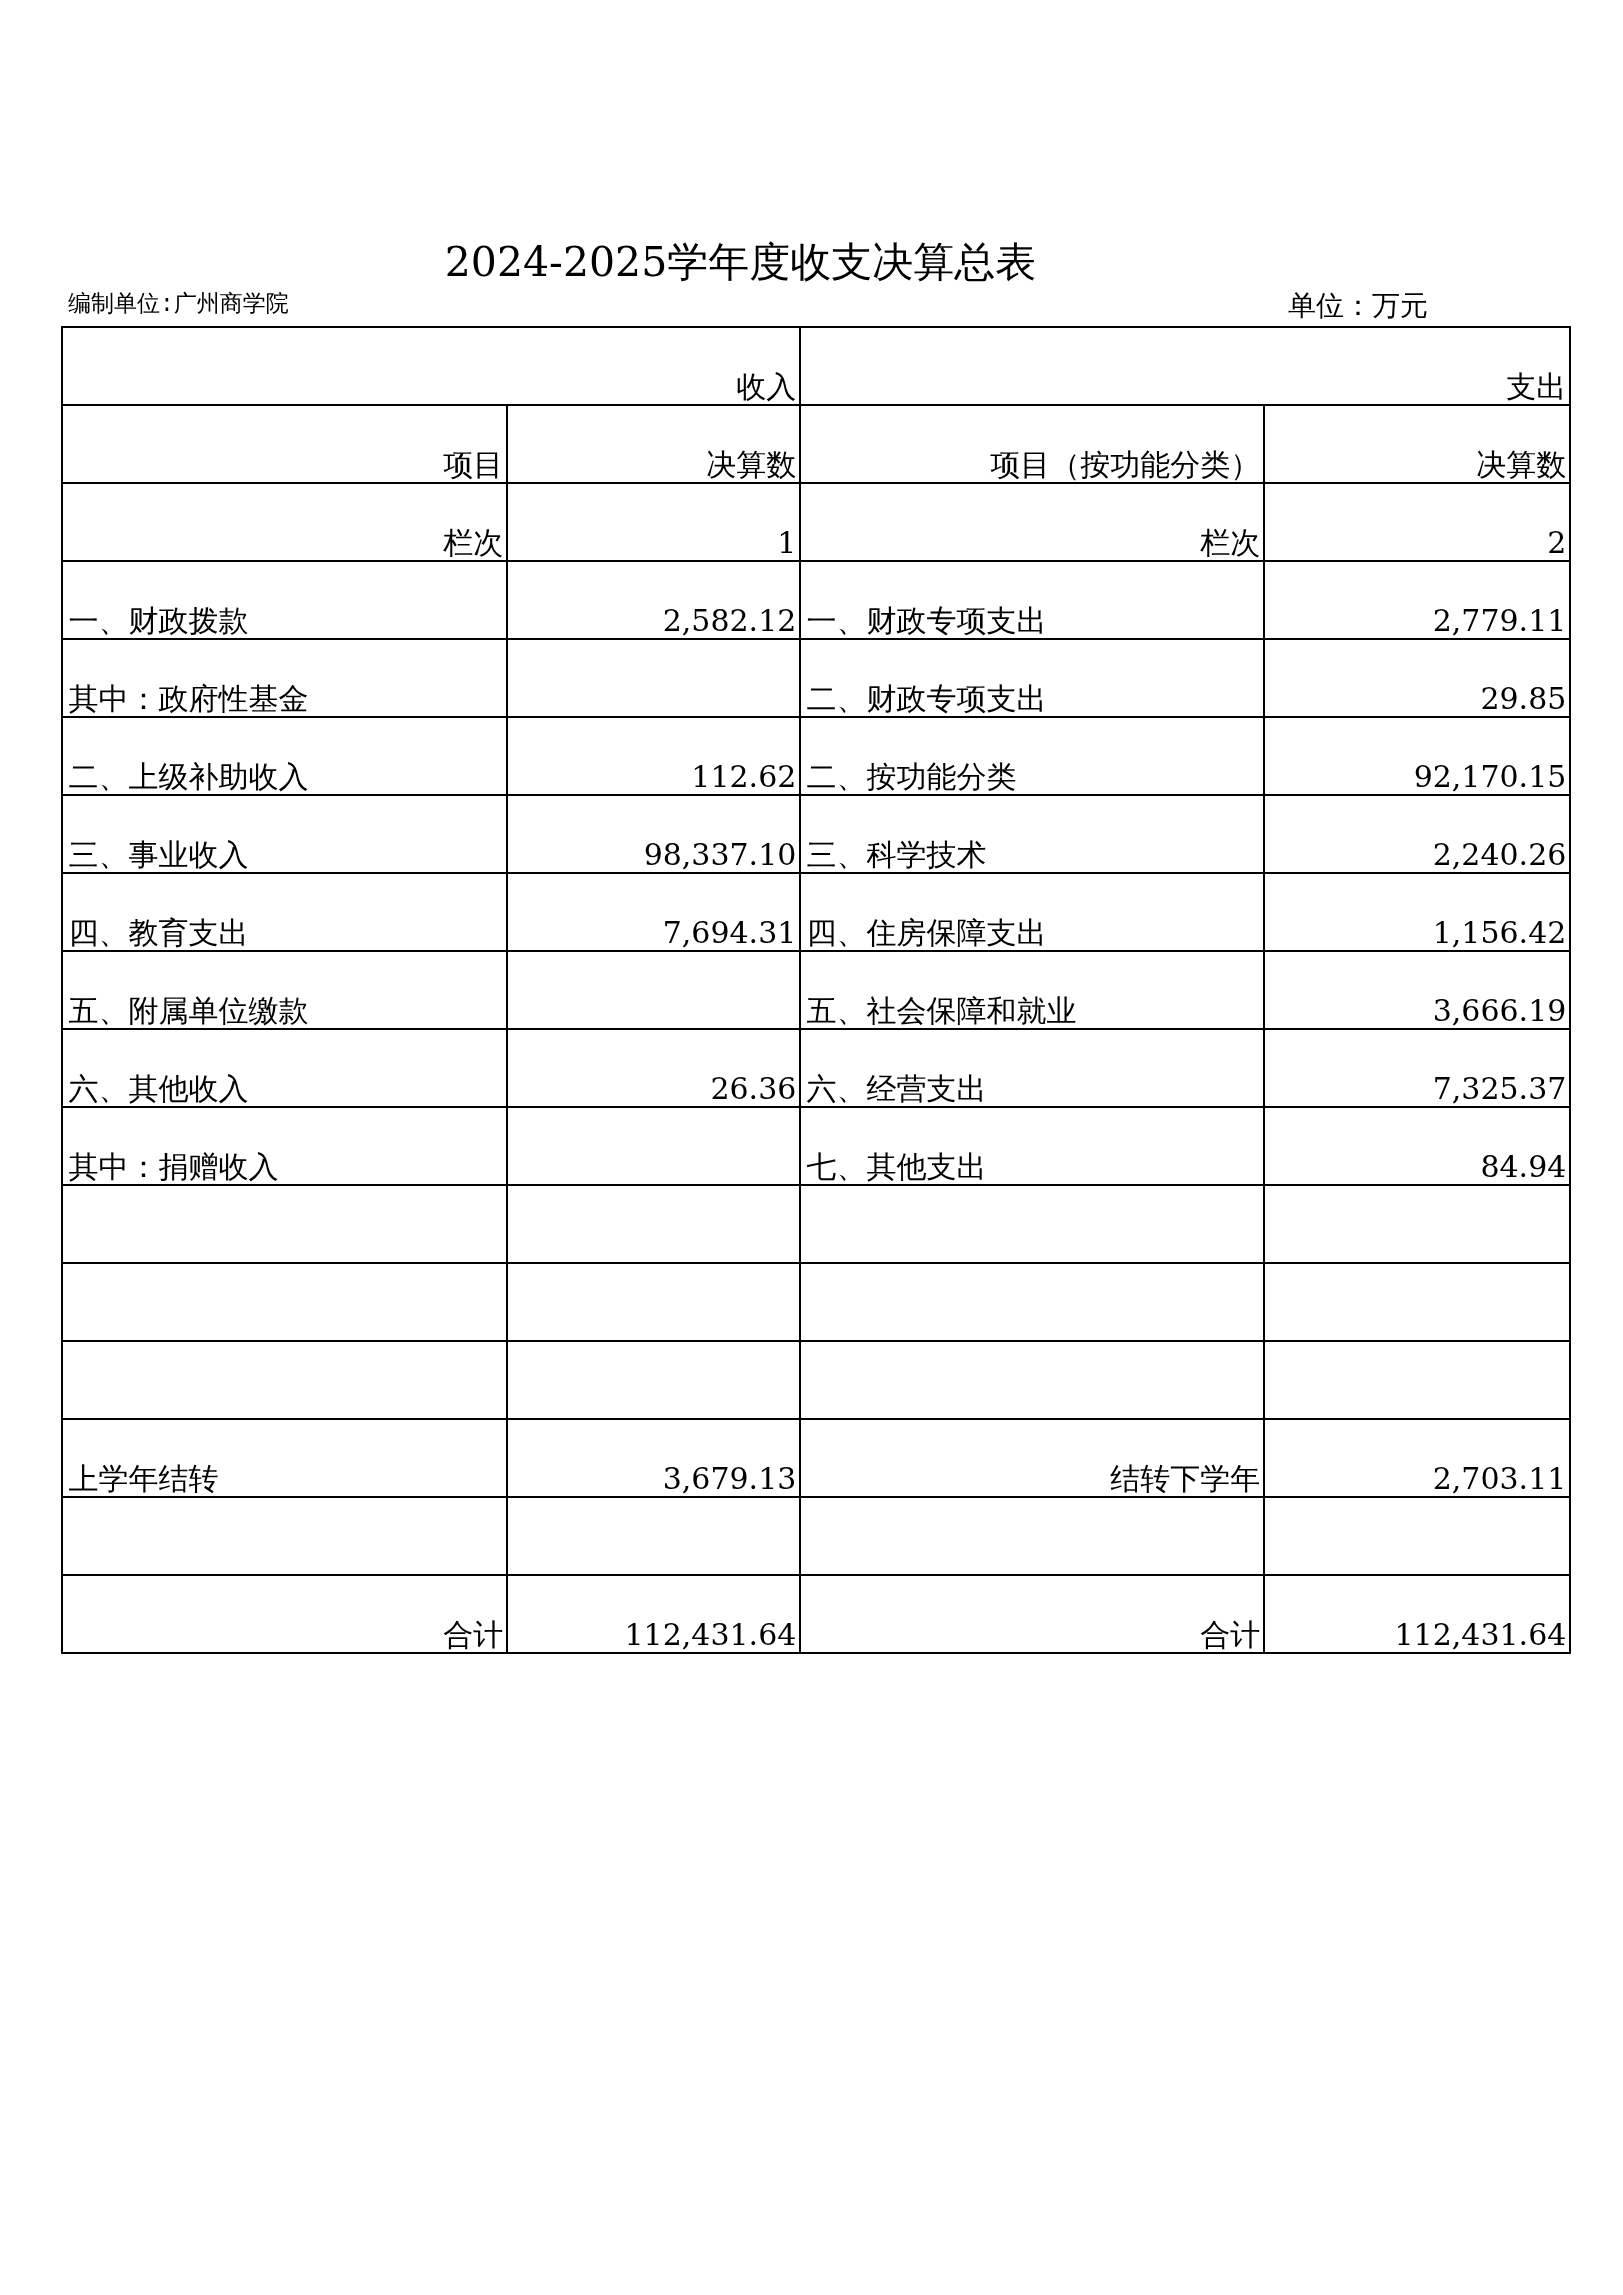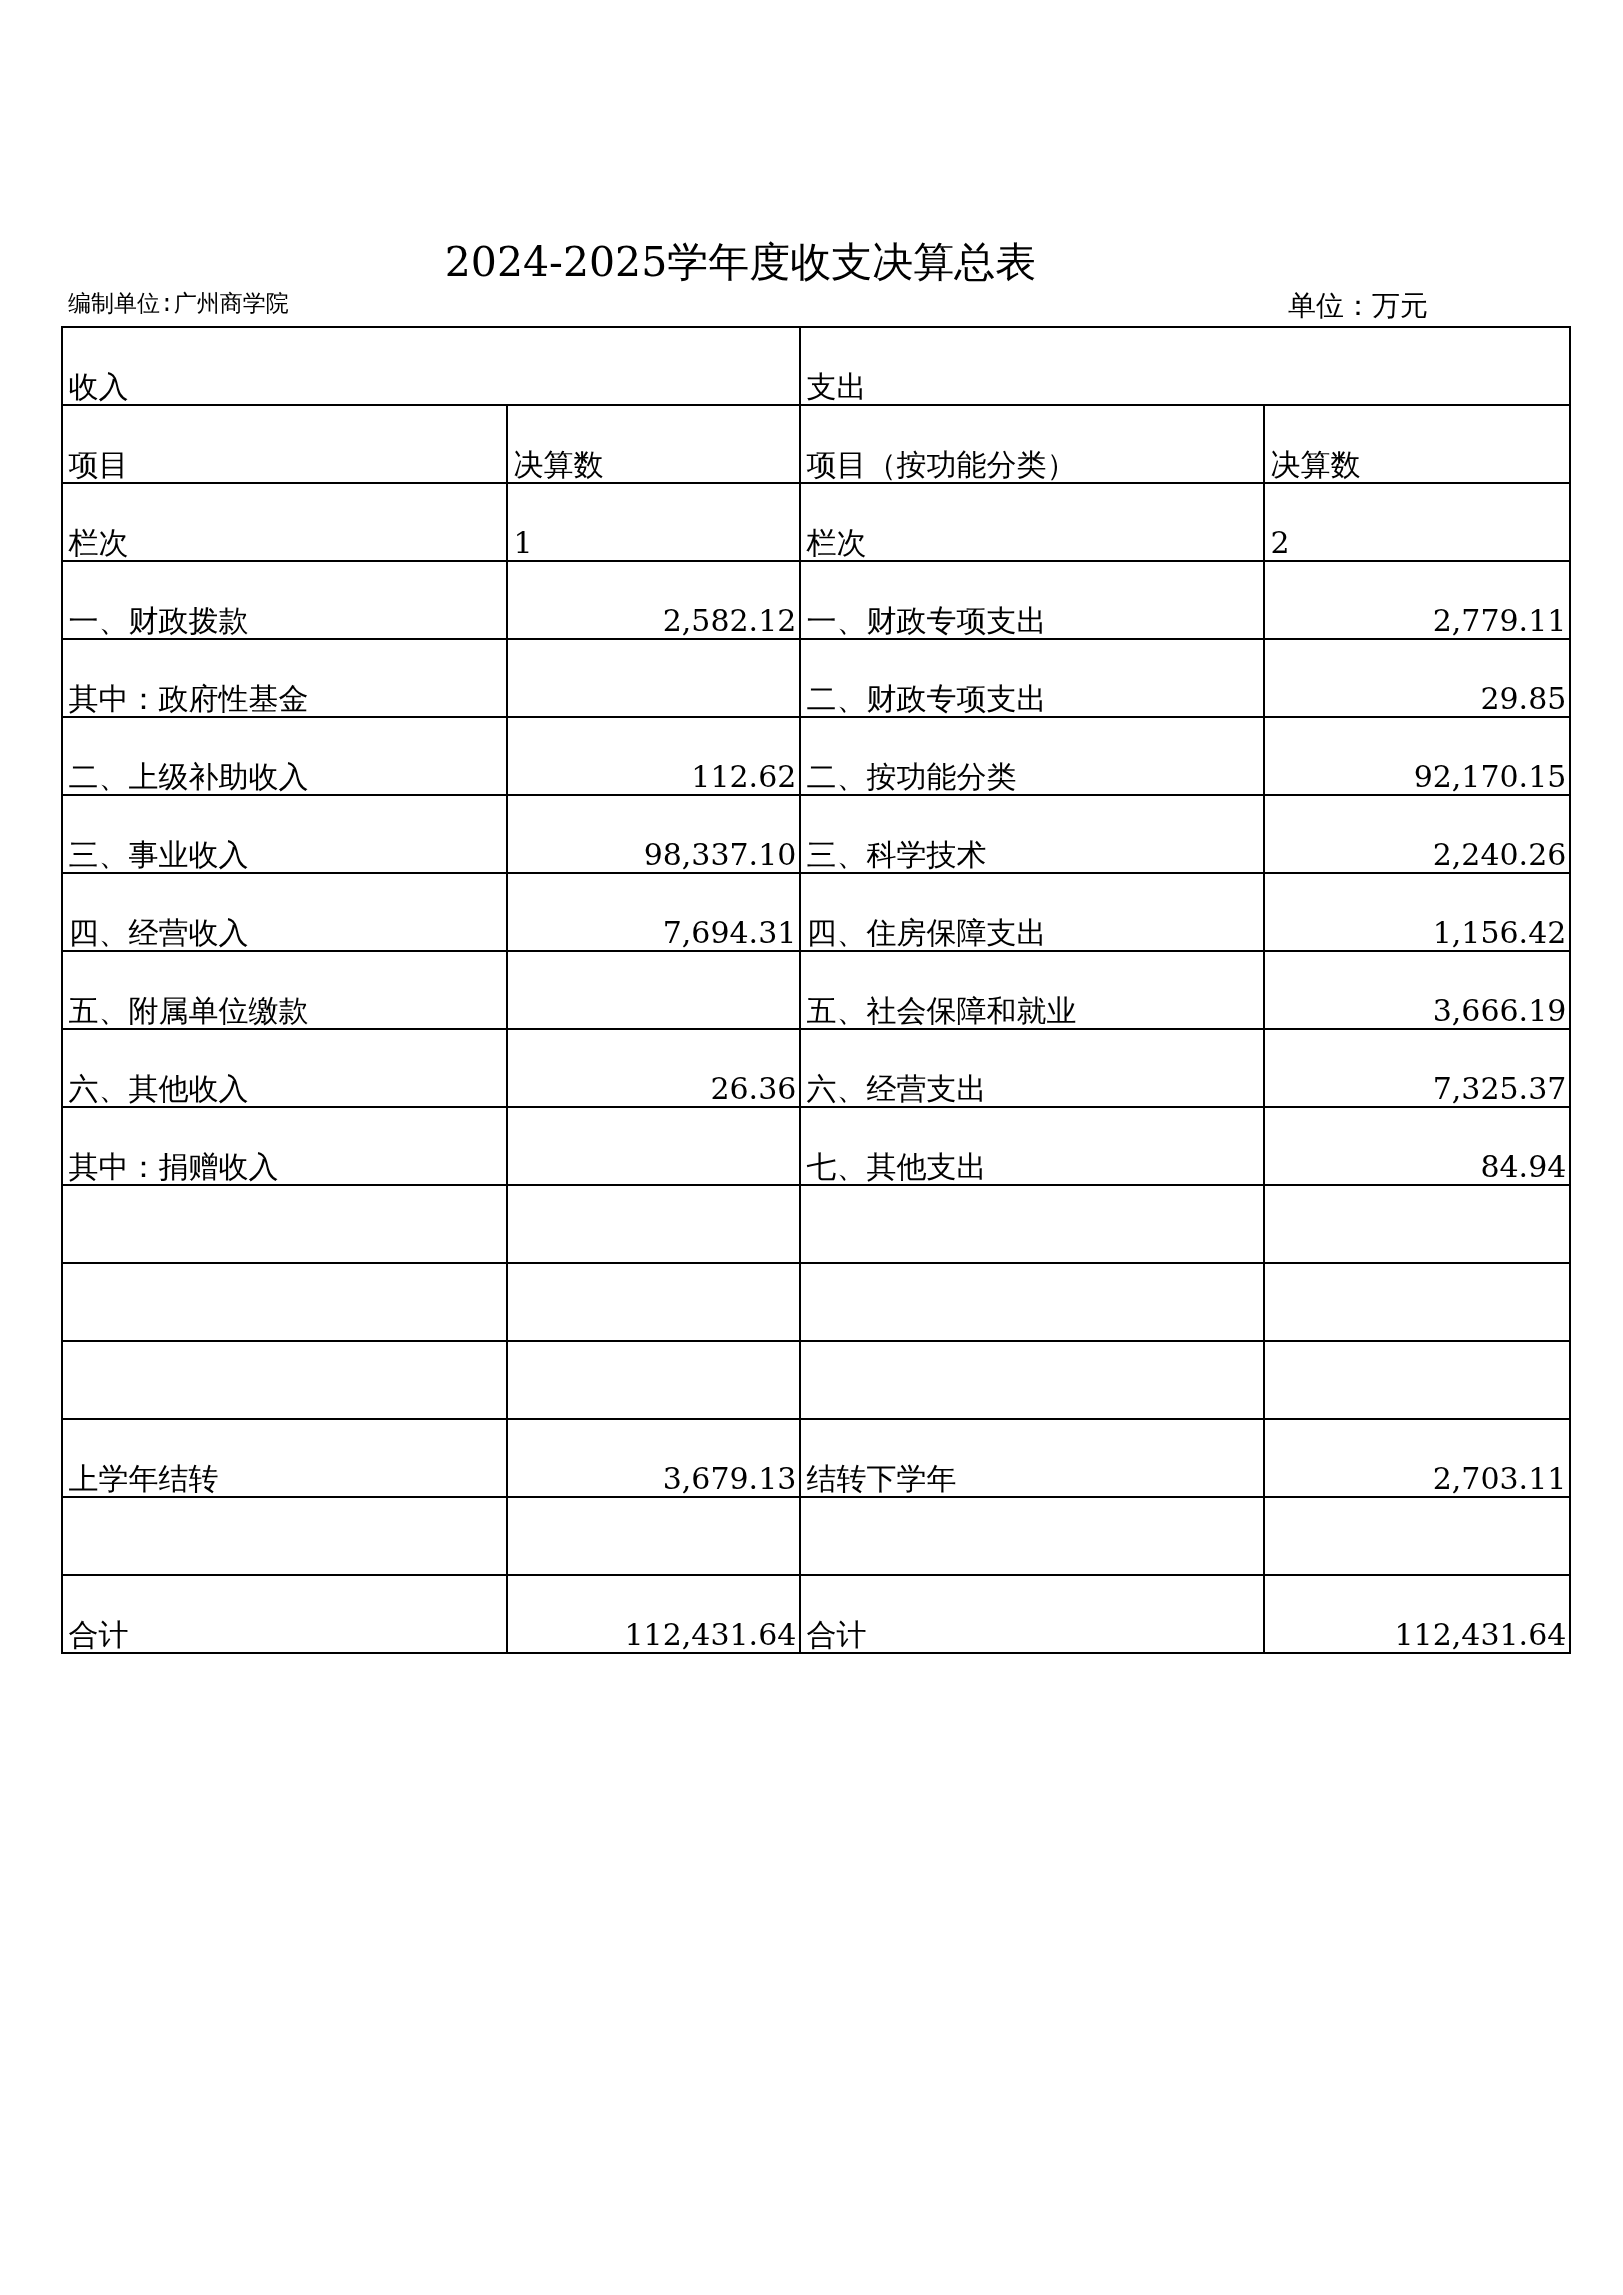--- a/index.html
+++ b/index.html
@@ -7,21 +7,21 @@
          font-family: "DejaVu Serif", "Liberation Serif", serif; color:#000; }
   .title { position:absolute; left:0; width:1481px; top:235px; text-align:center;
            font-size:41px; line-height:55px; }
   .org { position:absolute; left:68px; top:292px; font-size:23px; line-height:27px;font-family:Liberation Mono, monospace; }
   .unit { position:absolute; left:1288px; top:288px; font-size:28px; line-height:35px; }
   table.grid { position:absolute; left:61px; top:326px; width:1509px;
                border-collapse:collapse; table-layout:fixed; }
   table.grid td { border:2.7px solid #000; height:76px; padding:0 2.7px 0 5.5px;
                   vertical-align:bottom; font-size:30px; line-height:34px;
                   white-space:nowrap; overflow:hidden; }
-  table.grid td.c { text-align:left; }
+  table.grid td.c { text-align:right; }
   td.num { text-align:right; padding-right:2.7px; }
   td.indent { padding-left:71px; }
 </style>
 </head>
 <body>
 
 <div class="title">2024-2025学年度收支决算总表</div>
 <div class="org">编制单位:广州商学院</div>
 <div class="unit">单位：万元</div>
 
@@ -68,21 +68,21 @@
     <td>二、按功能分类</td>
     <td class="num">92,170.15</td>
   </tr>
   <tr>
     <td>三、事业收入</td>
     <td class="num">98,337.10</td>
     <td>三、科学技术</td>
     <td class="num">2,240.26</td>
   </tr>
   <tr>
-    <td>四、经营收入</td>
+    <td>四、教育支出</td>
     <td class="num">7,694.31</td>
     <td>四、住房保障支出</td>
     <td class="num">1,156.42</td>
   </tr>
   <tr>
     <td>五、附属单位缴款</td>
     <td class="num"></td>
     <td>五、社会保障和就业</td>
     <td class="num">3,666.19</td>
   </tr>

